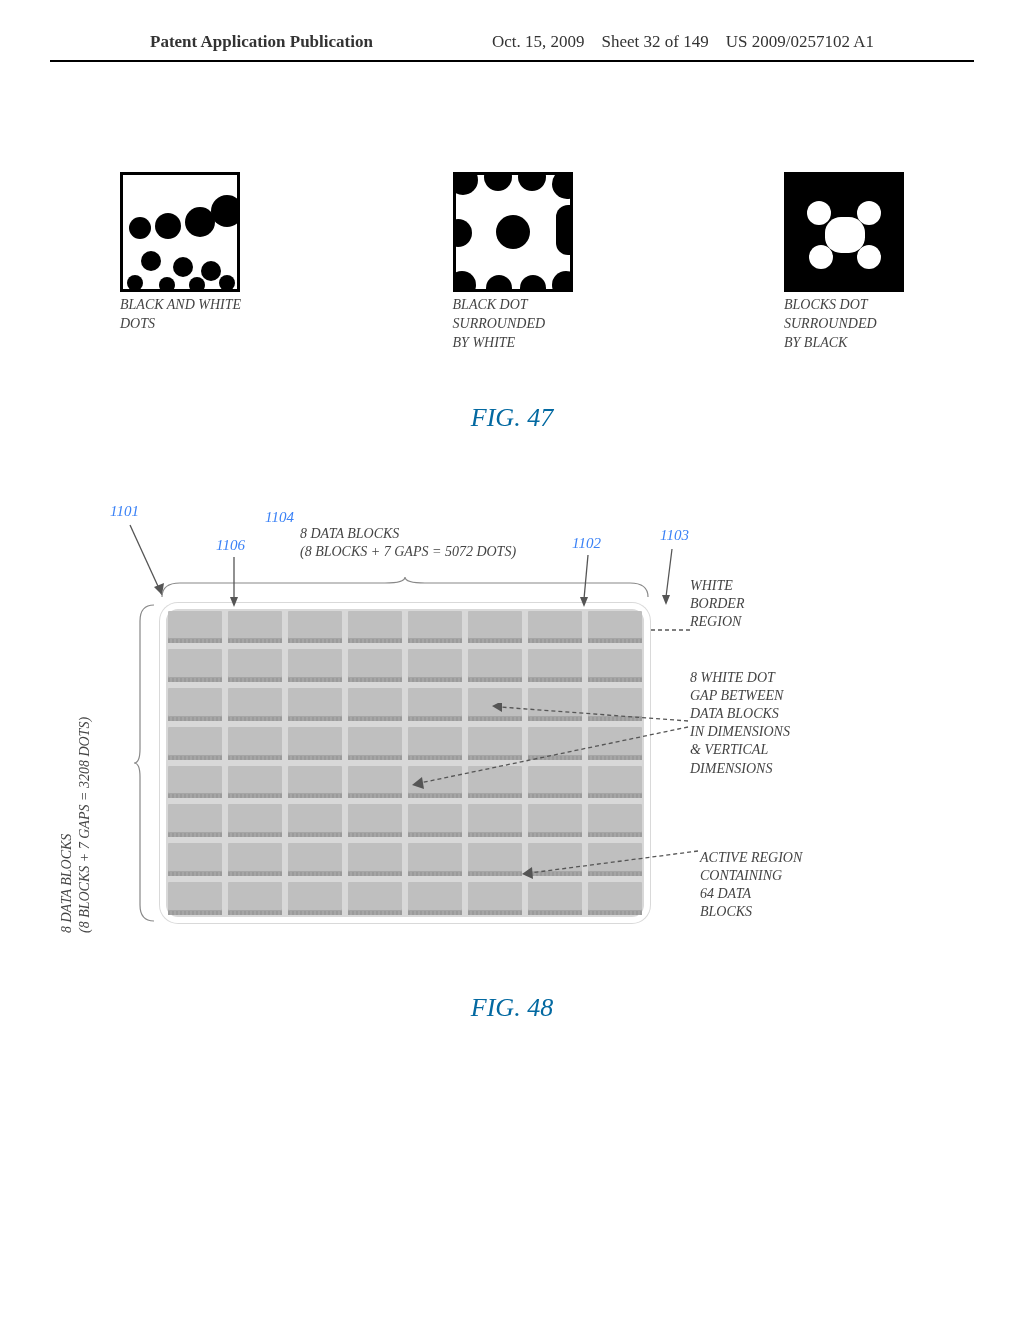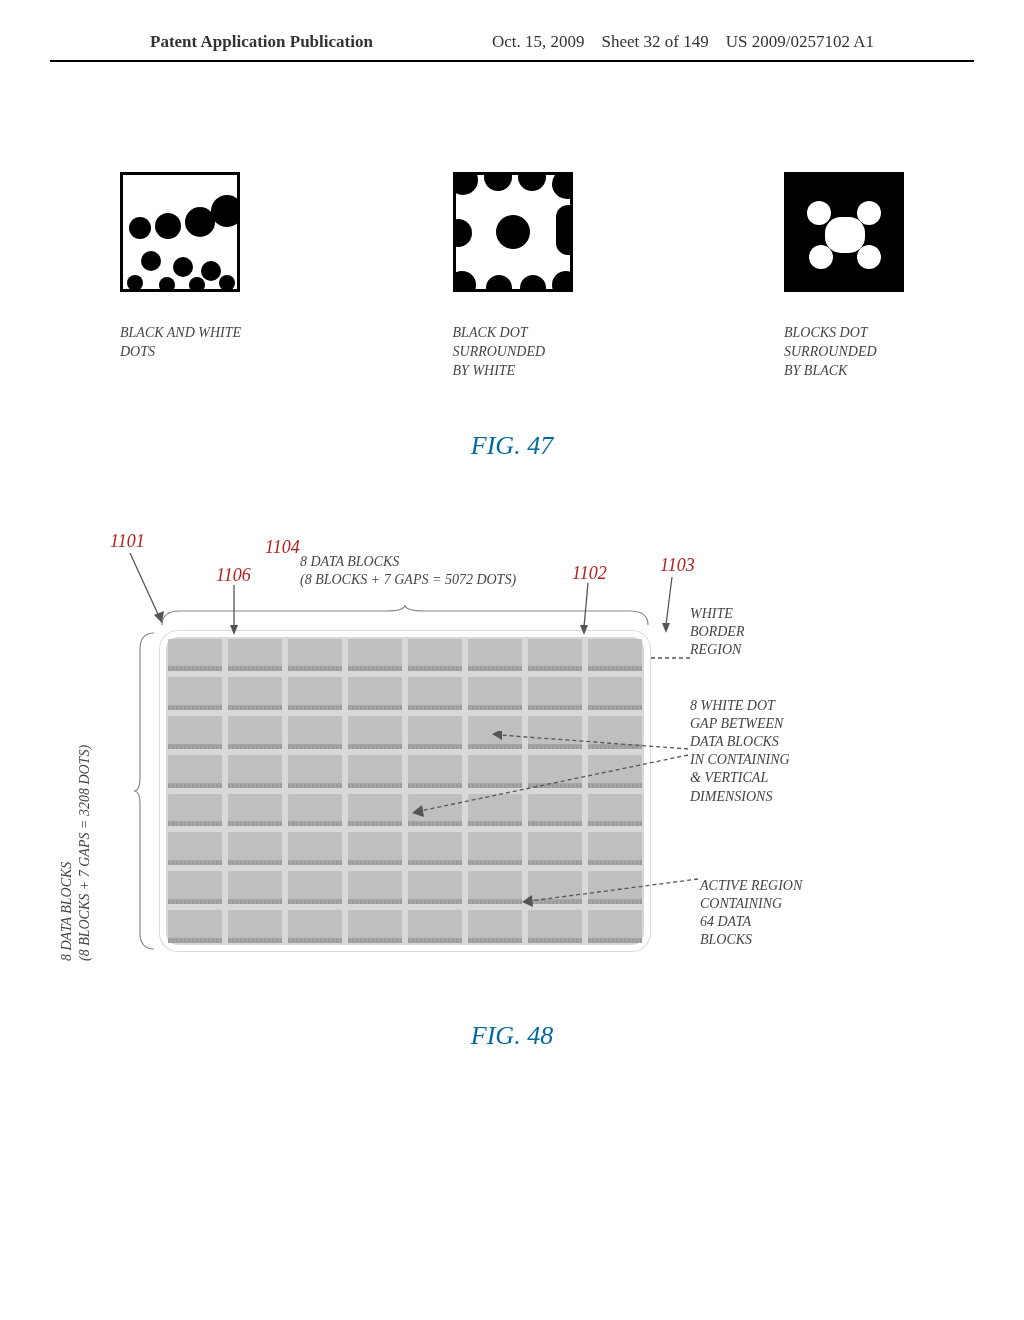--- a/index.html
+++ b/index.html
@@ -55,21 +55,21 @@
     gap: 40px;
   }
   .dot-panel {
     width: 120px;
     height: 120px;
     border: 3px solid #000;
     position: relative;
     overflow: hidden;
   }
   .dot-caption {
-    margin-top: 32px;
+    margin-top: 4px;
     font-style: italic;
   }
   .dot {
     position: absolute;
     border-radius: 50%;
     background: #000;
   }
   .white-dot { background: #fff; }
 
   
@@ -125,22 +125,22 @@
     position: absolute;
     font-family: 'Comic Sans MS', cursive;
     font-style: italic;
     font-size: 14px;
     color: #444;
     line-height: 1.3;
   }
   .ref-num {
     font-family: 'Comic Sans MS', cursive;
     font-style: italic;
-    font-size: 18px;
-    color: #b91c1c;
+    font-size: 15px;
+    color: #3b82f6;
     position: absolute;
   }
 
   
   .vlabel {
     position: absolute;
     left: 58px;
     top: 420px;
     transform: rotate(-90deg);
     transform-origin: left top;
@@ -364,21 +364,21 @@
     <div>REGION</div>
   </div>
   <svg class="arrowline" style="left:650px; top:116px; width:40px; height:2px;">
     <path d="M40 1 L0 1"></path>
   </svg>
 
   <div class="callout" style="left:690px; top:156px;">
     <div>8 WHITE DOT</div>
     <div>GAP BETWEEN</div>
     <div>DATA BLOCKS</div>
-    <div>IN CONTAINING</div>
+    <div>IN DIMENSIONS</div>
     <div>&amp; VERTICAL</div>
     <div>DIMENSIONS</div>
   </div>
 
   <svg class="arrowline" style="left:480px; top:190px; width:210px; height:40px;">
     <path d="M208 18 L20 4"></path>
     <polygon points="12,3 22,-2 22,9"></polygon>
   </svg>
   <svg class="arrowline" style="left:400px; top:210px; width:290px; height:80px;">
     <path d="M288 4 L20 60"></path>

